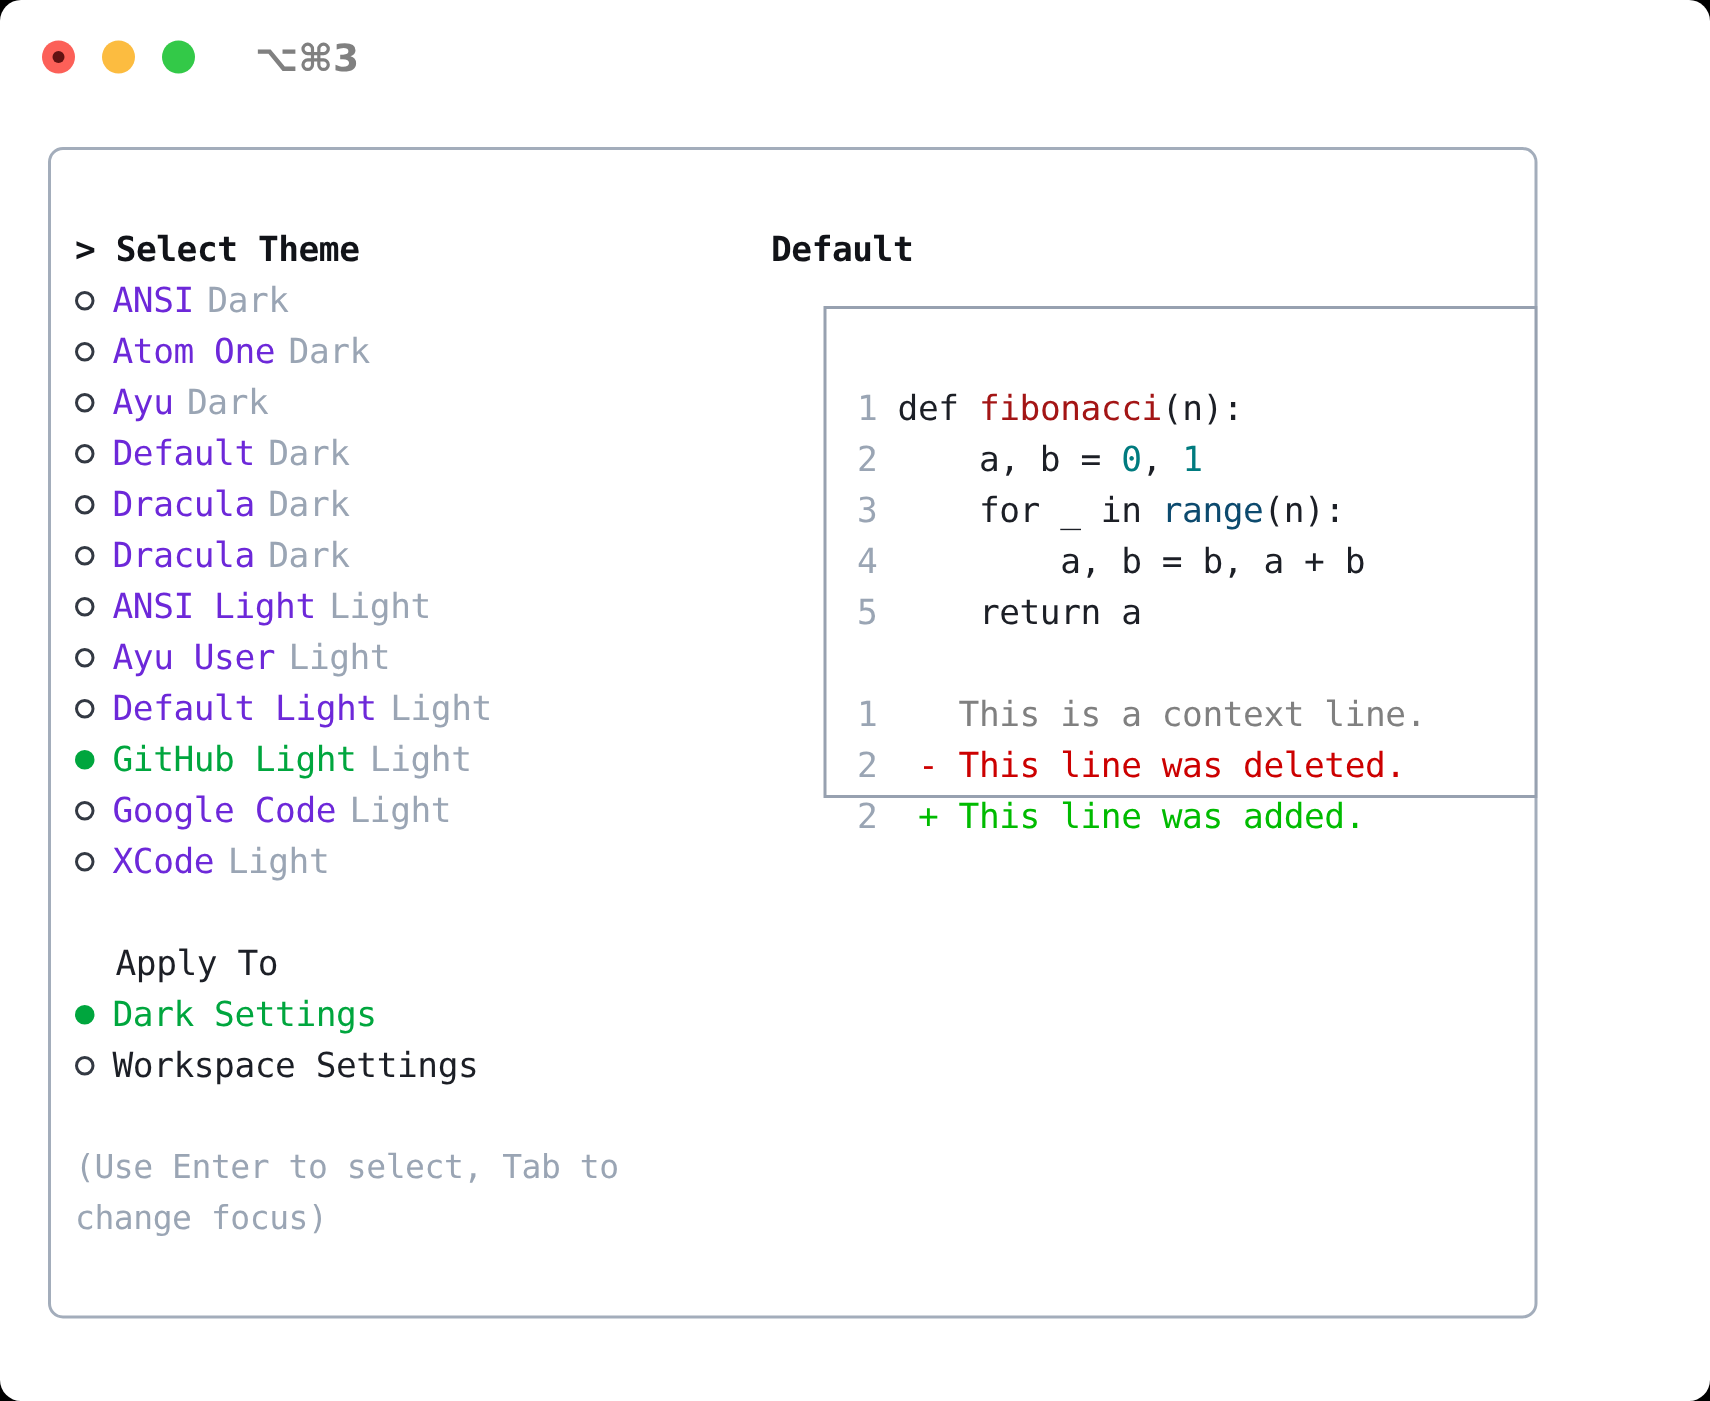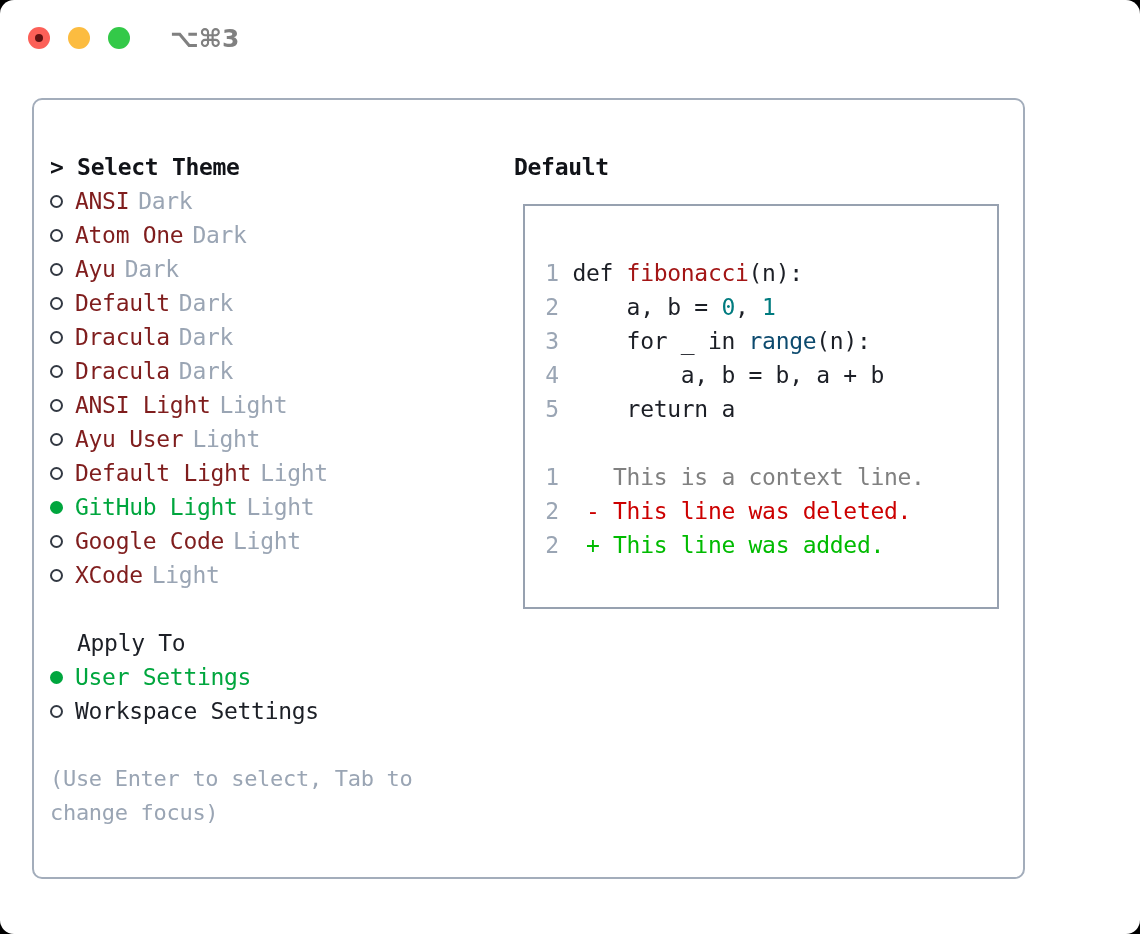--- a/index.html
+++ b/index.html
@@ -101,21 +101,21 @@
     border: 2px solid #333943;
     box-sizing: border-box;
     vertical-align: 1px;
     margin-right: 12px;
   }
   .radio.on {
     background: #00a63e;
     border-color: #00a63e;
   }
   .theme-row.sel .tname { color: #00a63e; }
-  .tname { color: #7f1d1d; }
+  .tname { color: #6d28d9; }
   .tbadge { color: #9aa5b4; margin-left: 9px; }
 
   .spacer { height: 34px; }
 
   .section-label {
     height: 34px;
     line-height: 34px;
     font-size: 23px;
     color: #1c1f26;
     white-space: pre;
@@ -144,22 +144,22 @@
 
   
   #right-col {
     position: absolute;
     left: 480px; top: 50px;
     width: 500px;
   }
 
   #preview-box {
     position: absolute;
-    left: 489px; top: 104px;
-    width: 476px; height: 405px;
+    left: 515px; top: 104px;
+    width: 476px; height: 328px;
     box-sizing: border-box;
     border: 2px solid #97a1b0;
     background: #ffffff;
   }
 
   #code {
     position: absolute;
     left: 20px; top: 50px;
     font-size: 23px;
     line-height: 34px;
@@ -212,21 +212,21 @@
           <div class="theme-row"><span class="radio"></span><span class="tname">Default Light</span><span class="tbadge">Light</span></div>
           <div class="theme-row sel"><span class="radio on"></span><span class="tname">GitHub Light</span><span class="tbadge">Light</span></div>
           <div class="theme-row"><span class="radio"></span><span class="tname">Google Code</span><span class="tbadge">Light</span></div>
           <div class="theme-row"><span class="radio"></span><span class="tname">XCode</span><span class="tbadge">Light</span></div>
         </div>
 
       <div class="spacer"></div>
 
       <div class="section-label">Apply To</div>
       <div id="apply-list">
-          <div class="apply-row sel"><span class="radio on"></span><span class="aname">User Settings</span></div>
+          <div class="apply-row sel"><span class="radio on"></span><span class="aname">Dark Settings</span></div>
           <div class="apply-row"><span class="radio"></span><span class="aname">Workspace Settings</span></div>
         </div>
 
       <div id="hint">(Use Enter to select, Tab to change focus)</div>
     </div>
 
     <div id="right-col">
       <div class="hdr">Default</div>
     </div>
 

